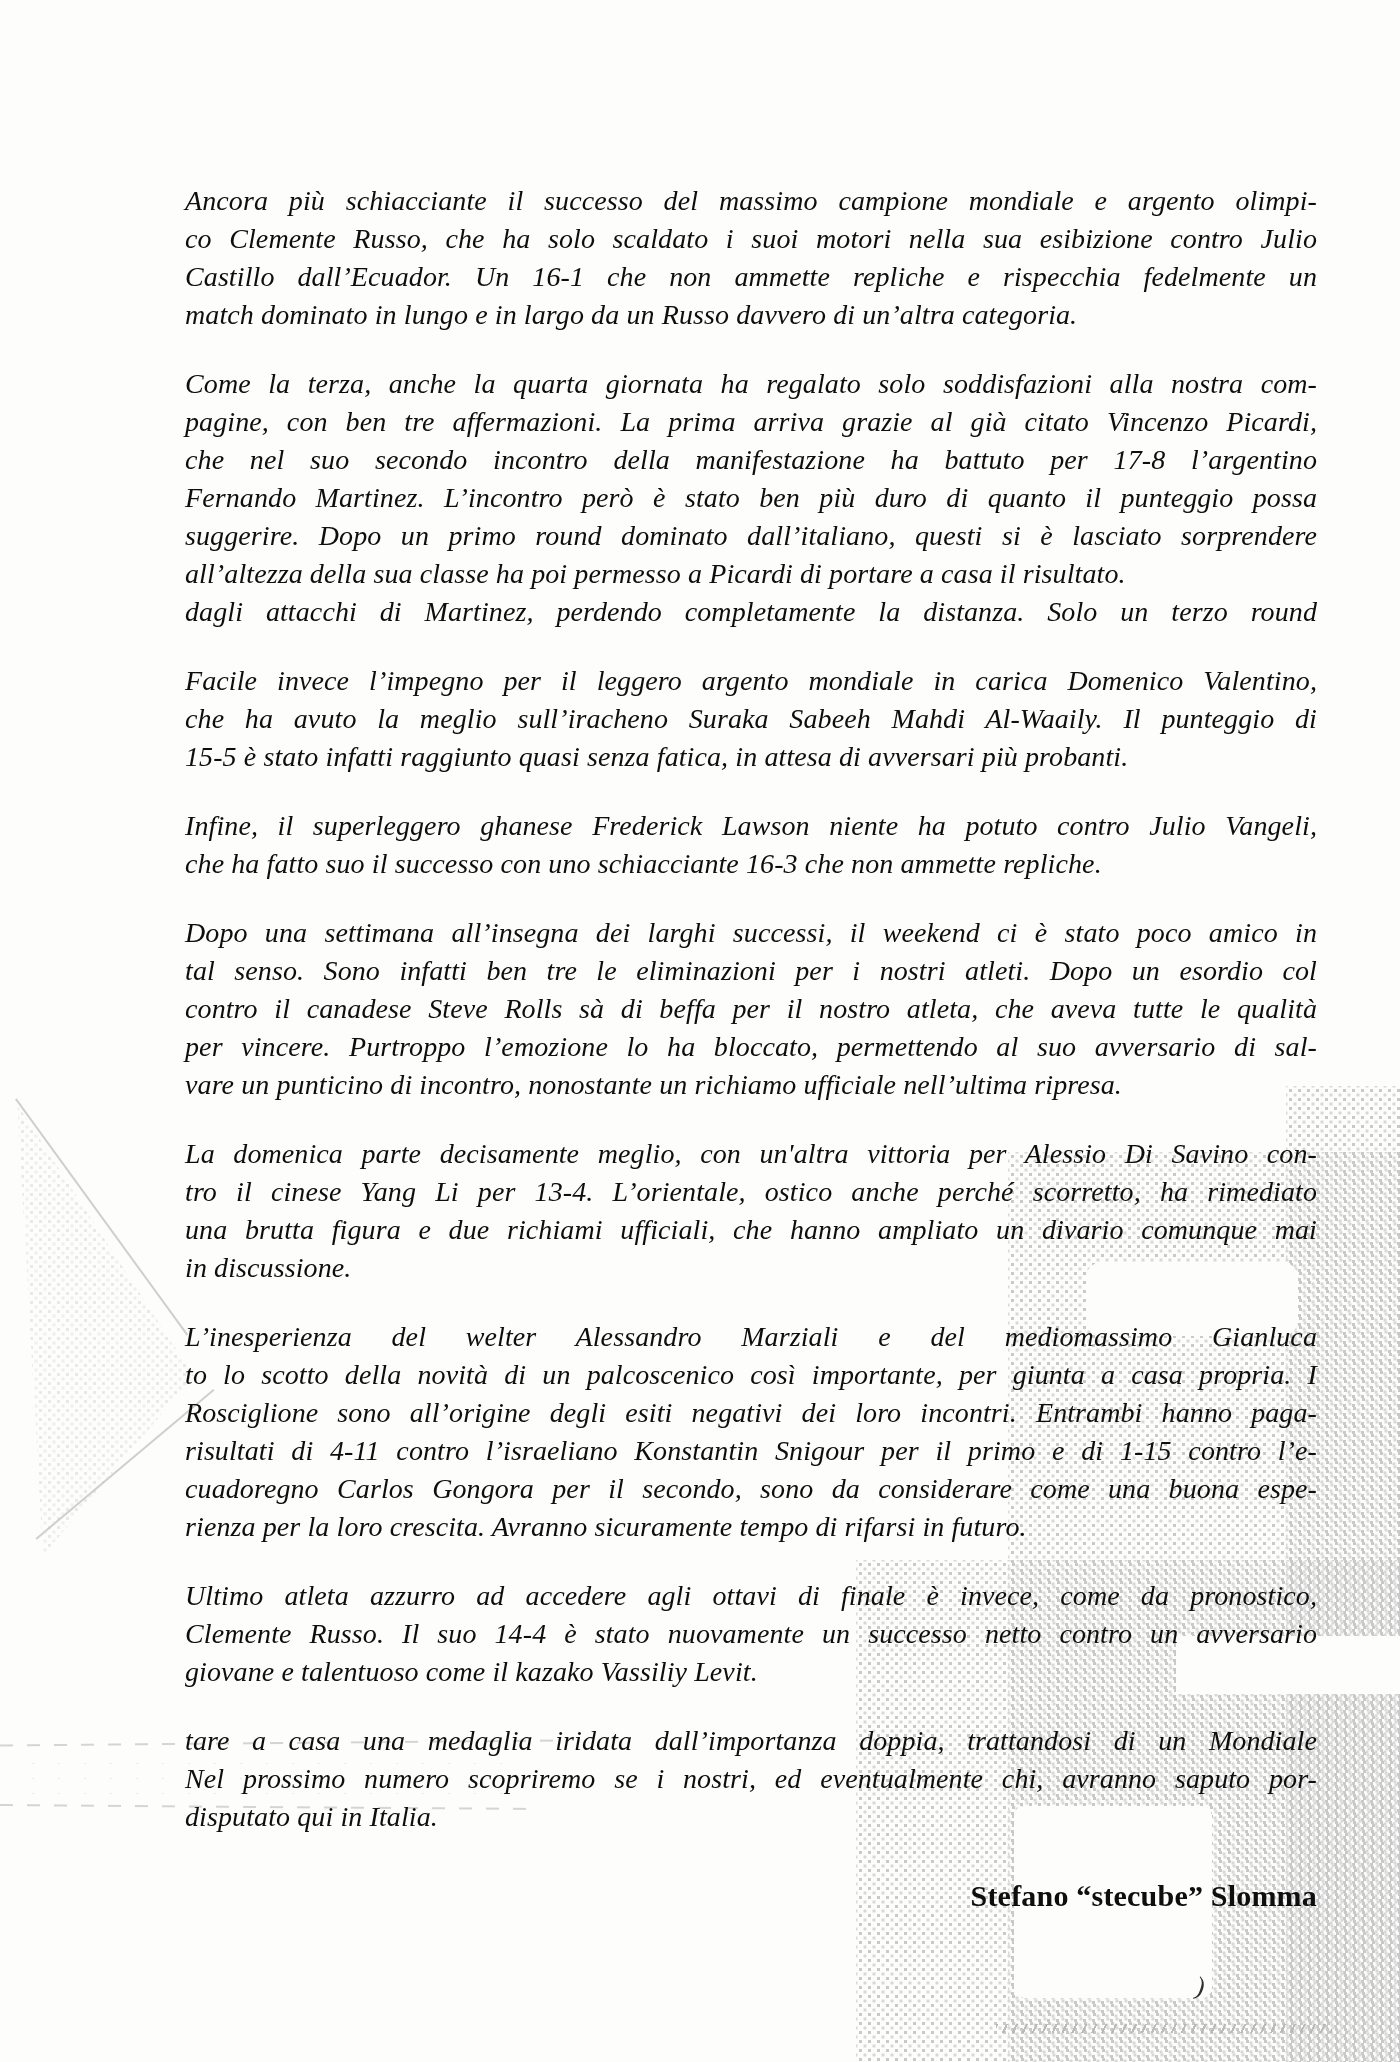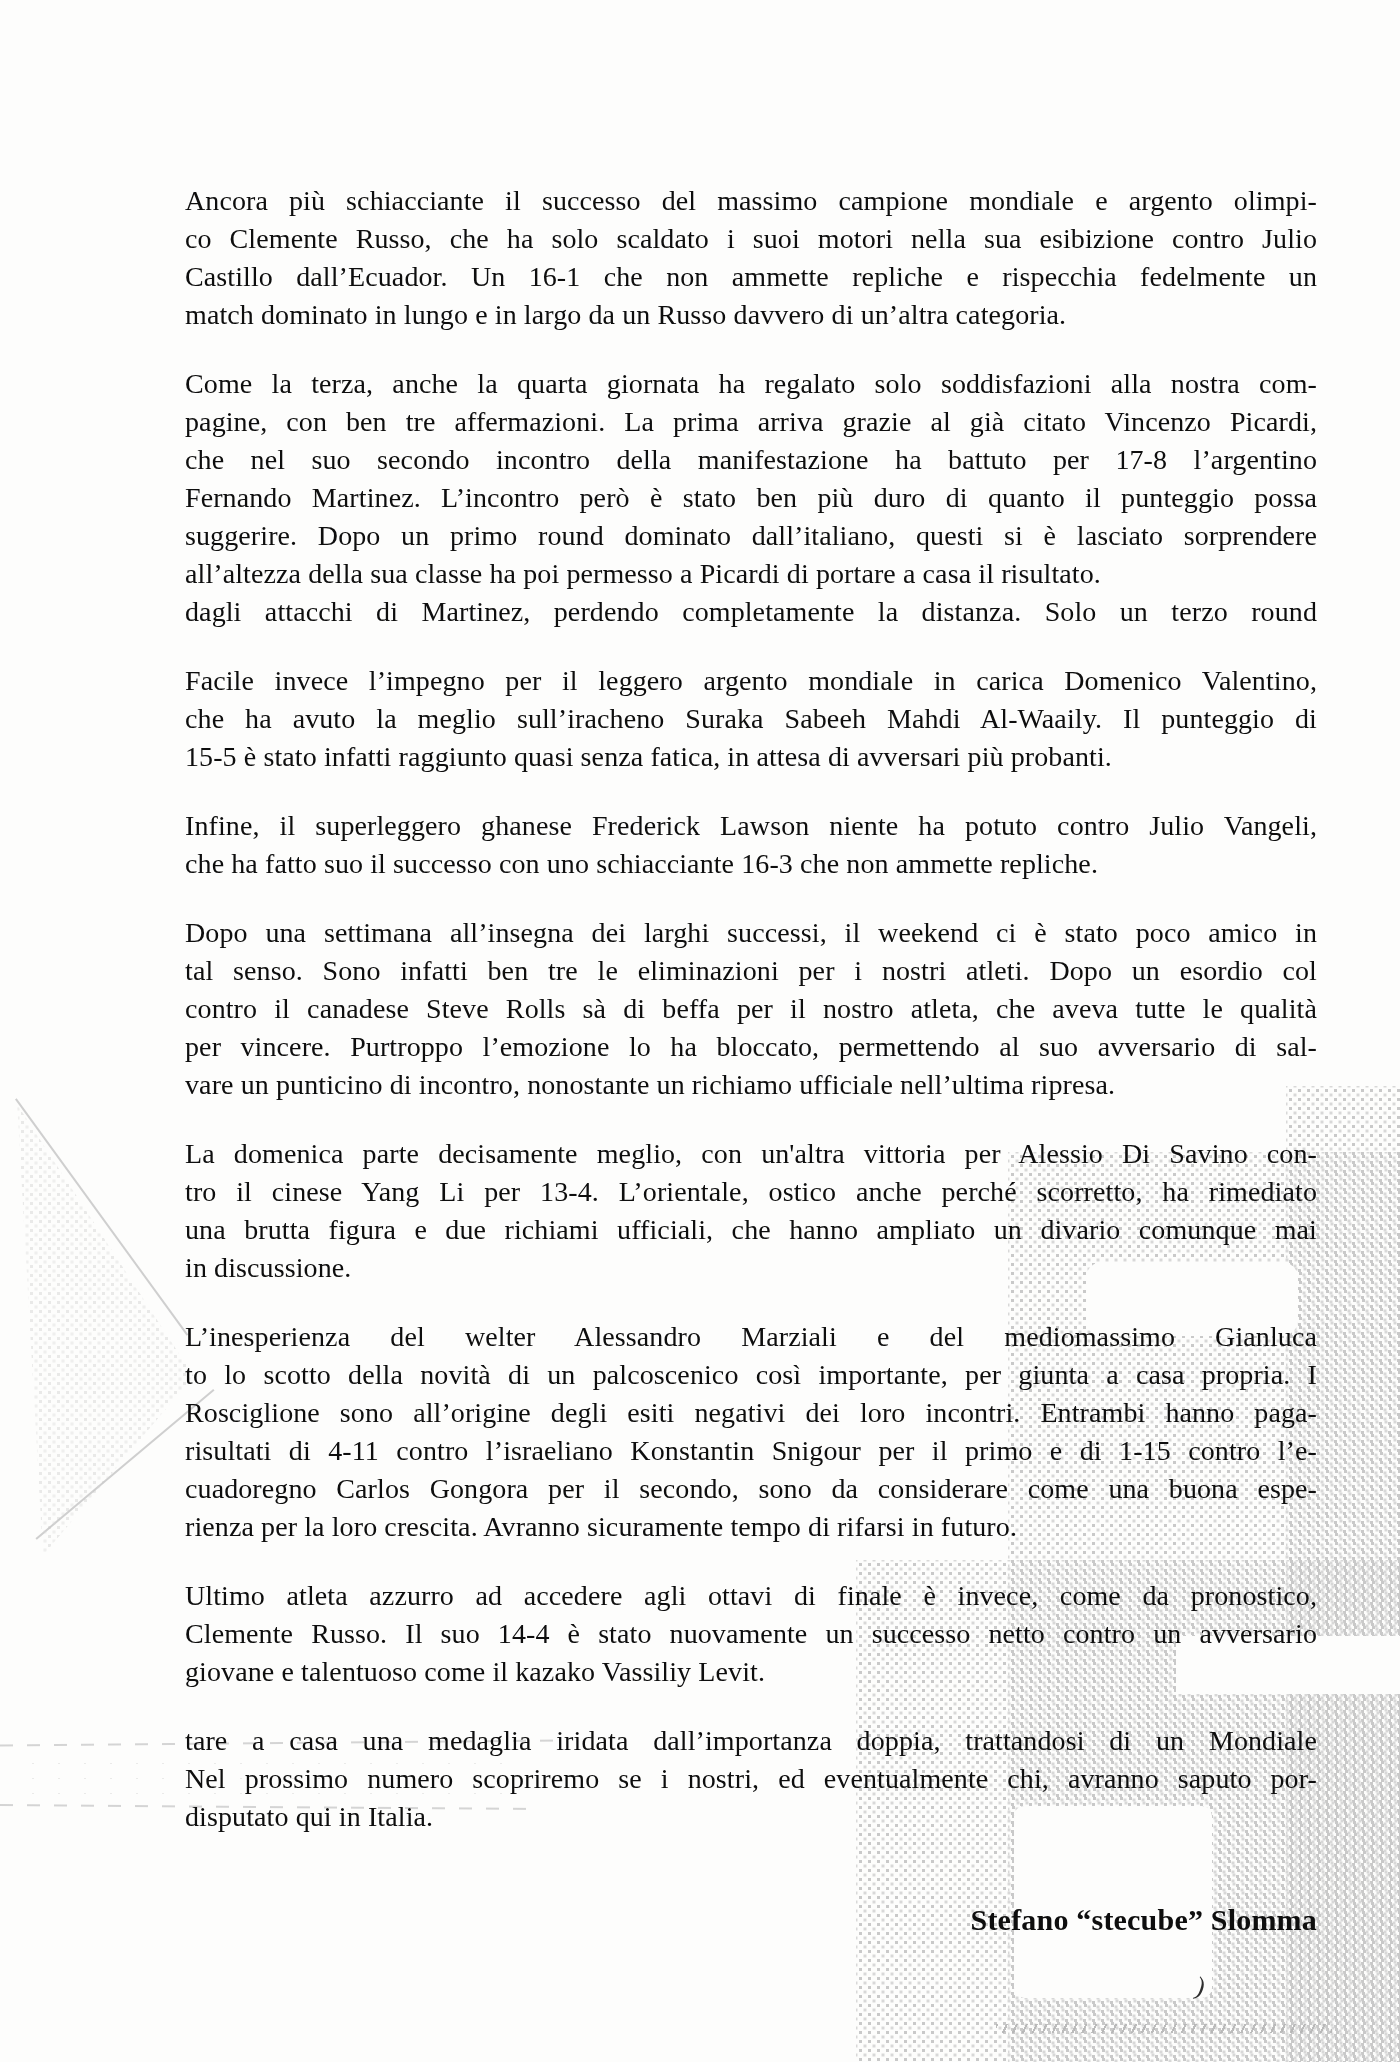--- a/index.html
+++ b/index.html
@@ -11,32 +11,32 @@
     overflow:hidden;
     font-family:"Liberation Serif", serif;
     color:#0e0e0e;
   }
   
   .body-col{
     position:absolute;
     left:185px;top:182px;width:1132px;
     z-index:2;
   }
-  .para{margin:0 0 31px 0;}
+  .para{margin:0 0 31px 0;font-style:italic;}
   .line{
     font-size:28px;
     line-height:38px;
     text-align:justify;
     text-align-last:justify;
     white-space:normal;
     letter-spacing:0.1px;
   }
   .line.last{text-align-last:left;}
   .signature{
-    margin-top:66px;
+    margin-top:42px;
     text-align:right;
     font-weight:bold;
     font-size:30px;
     line-height:36px;
     letter-spacing:0.2px;
   }
   
   .wm{position:absolute;z-index:0;}
   .halftone{
     background-image:

